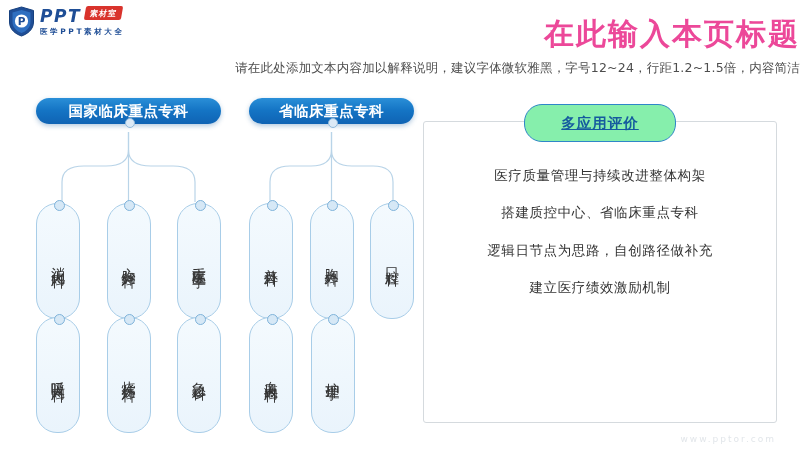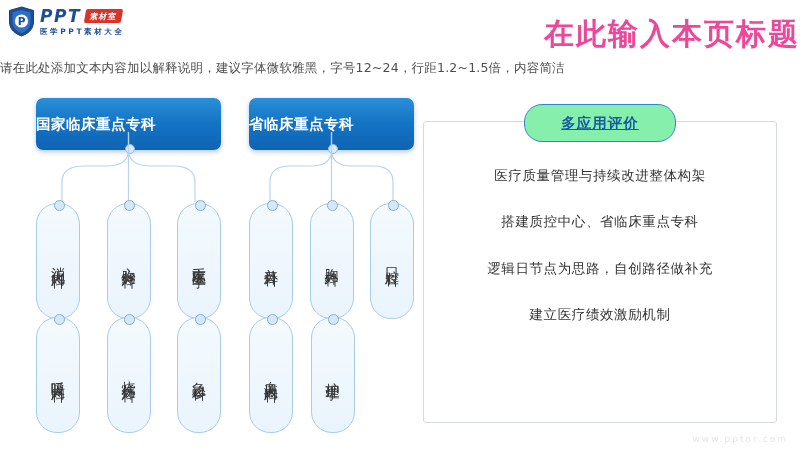--- a/index.html
+++ b/index.html
@@ -7,37 +7,37 @@
     width:800px;height:450px;overflow:hidden;
     background:#ffffff;
     font-family:"DejaVu Sans","Liberation Sans",sans-serif;
     position:relative;
   }
   
   .logo{position:absolute;left:8px;top:6px;display:flex;align-items:center;gap:5px;}
   .shield{width:27px;height:31px;position:relative;}
   .shield svg{display:block;}
   .logo-text{display:flex;flex-direction:column;gap:1px;}
-  .logo-row1{display:flex;align-items:center;gap:4px;}
+  .logo-row1{display:flex;align-items:flex-start;gap:4px;}
   .logo-ppt{font-size:17px;font-weight:bold;color:#1f4e96;letter-spacing:1.5px;
             font-family:"DejaVu Sans","Liberation Sans",sans-serif;font-style:italic;}
   .logo-badge{background:#d9332c;color:#fff;font-size:8px;padding:1.5px 5px;
               border-radius:2px;letter-spacing:1px;transform:skewX(-10deg);font-weight:bold;}
   .logo-sub{font-size:7.5px;color:#1f4e96;letter-spacing:2.6px;font-weight:bold;}
   
   .title{position:absolute;left:0;right:0;top:14px;text-align:right;
          font-size:30px;font-weight:bold;color:#ec4899;letter-spacing:2px;}
-  .subtitle{position:absolute;left:0;right:0;top:60px;text-align:left;
+  .subtitle{position:absolute;left:0;right:0;top:60px;text-align:right;
             font-size:12.5px;color:#4d4d4d;letter-spacing:0.2px;}
   
   .left-area{position:absolute;left:26px;top:98px;width:375px;height:340px;}
   .grp{position:absolute;top:0;}
   .grp.g1{left:10px;width:185px;}
   .grp.g2{left:223px;width:165px;}
-  .pill{height:52px;border-radius:7px;display:flex;align-items:center;justify-content:flex-start;
+  .pill{height:26px;border-radius:17px;display:flex;align-items:center;justify-content:center;
         color:#fff;font-size:14.5px;font-weight:bold;letter-spacing:0.5px;
         background:linear-gradient(180deg,#2a8fd8 0%,#1474c4 48%,#0f63b4 100%);
         box-shadow:0 2px 5px rgba(20,90,160,.32);position:relative;}
   .pill .dot{position:absolute;bottom:-4px;left:50%;margin-left:-4px;width:8px;height:8px;
              border-radius:50%;background:#dbe9f6;border:1px solid #8fb9dc;}
   .branch{position:absolute;left:0;top:34px;width:100%;height:70px;}
   .branch svg{display:block;overflow:visible;}
   .caps-row{position:absolute;left:0;width:100%;display:flex;}
   .caps-row.r1{top:105px;}
   .caps-row.r2{top:219px;}
@@ -51,23 +51,23 @@
              border-radius:50%;background:#d6e8f6;border:1px solid #7fb3da;}
   .spacer{flex:1;}
   
   .panel{position:absolute;left:423px;top:121px;width:352px;height:300px;
          border:1px solid #d5dade;border-radius:3px;background:#fff;}
   .panel-head{position:absolute;left:50%;transform:translateX(-50%);top:-18px;
               width:150px;height:36px;border-radius:18px;border:1.6px solid #2f86c8;
               background:#86efac;display:flex;align-items:center;justify-content:center;
               color:#155b9e;font-size:14.5px;font-weight:bold;letter-spacing:1px;text-decoration:underline;}
   .panel-list{position:absolute;left:0;right:0;top:36px;display:flex;flex-direction:column;
-              align-items:center;gap:12px;justify-content:space-between;}
+              align-items:center;gap:3px;justify-content:space-between;}
   .panel-list div{font-size:13.5px;color:#333;line-height:1;padding:10.5px 0;letter-spacing:0.6px;}
-  .watermark{position:absolute;right:12px;bottom:6px;font-size:9px;color:#e2e6ea;letter-spacing:2px;}
+  .watermark{position:absolute;right:24px;bottom:6px;font-size:9px;color:#e2e6ea;letter-spacing:2px;}
 </style>
 </head>
 <body>
 
 <div class="logo">
   <span class="shield">
     <svg width="27" height="31" viewBox="0 0 27 31">
       <path d="M13.5 1 L25.5 4.5 V16 C25.5 23.5 19.5 28 13.5 30 C7.5 28 1.5 23.5 1.5 16 V4.5 Z" fill="#1f4e96" stroke="#16407e" stroke-width="1"></path>
       <path d="M13.5 4 L22.5 6.6 V16 C22.5 21.8 18 25.4 13.5 27 C9 25.4 4.5 21.8 4.5 16 V6.6 Z" fill="#2f6fc0"></path>
       <circle cx="13.5" cy="15" r="6.6" fill="#fff"></circle>

